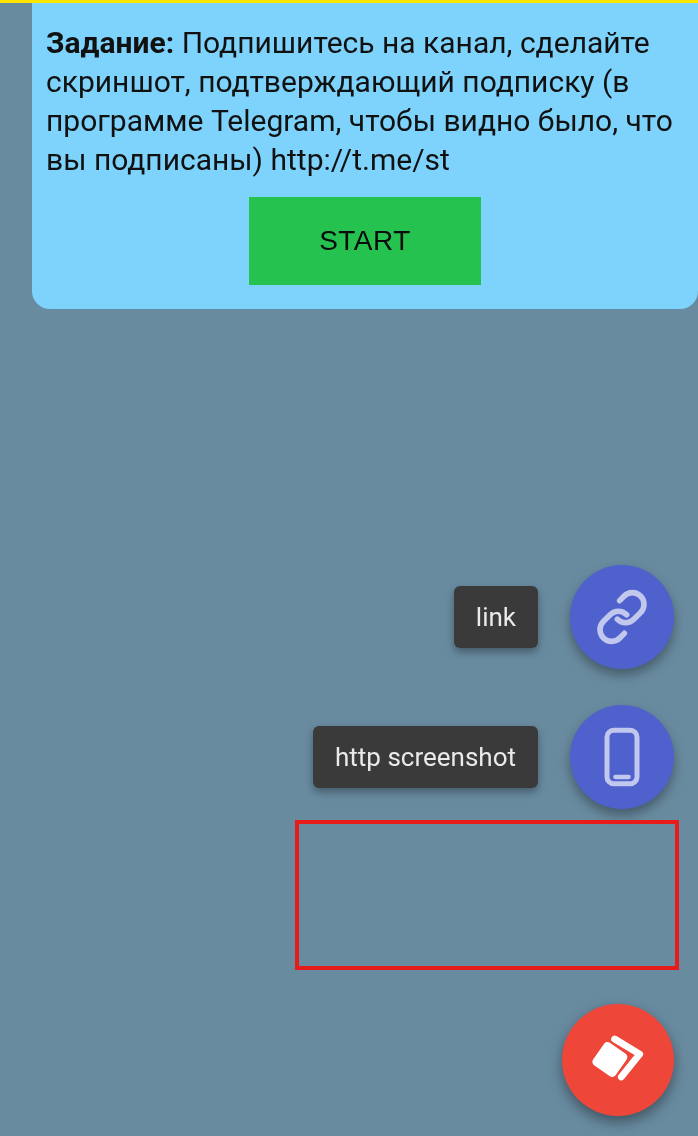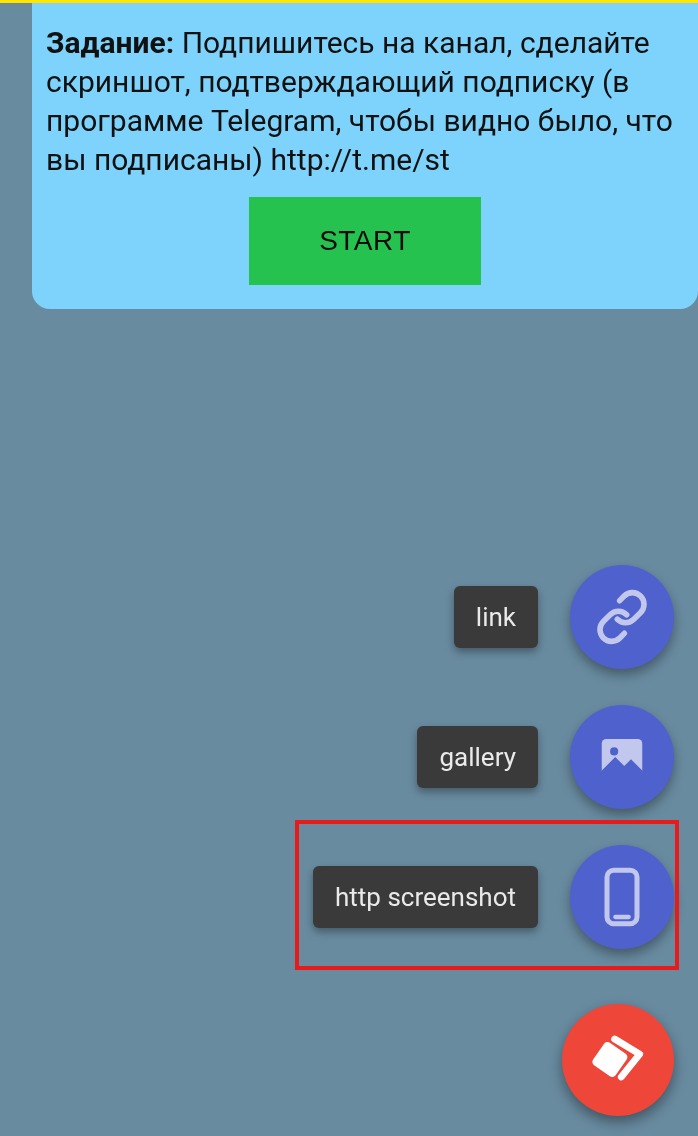--- a/index.html
+++ b/index.html
@@ -120,32 +120,20 @@
     <div class="fab">
       <span>
         <svg width="56" height="56" viewBox="0 0 24 24" fill="none">
           <path d="M10 13a5 5 0 0 0 7.07 0l2.83-2.83a5 5 0 1 0-7.07-7.07L11 5" stroke="#c2c7ee" stroke-width="2.4" stroke-linecap="round"></path>
           <path d="M14 11a5 5 0 0 0-7.07 0l-2.83 2.83a5 5 0 1 0 7.07 7.07L13 19" stroke="#c2c7ee" stroke-width="2.4" stroke-linecap="round"></path>
         </svg>
       </span>
     </div>
   </div>
 
-  <div class="fab-row">
-    <div class="fab-label">gallery</div>
-    <div class="fab">
-      <span>
-        <svg width="54" height="54" viewBox="0 0 24 24">
-          <rect x="3" y="4" width="18" height="16" rx="2" fill="#c2c7ee"></rect>
-          <circle cx="8.5" cy="9.5" r="1.8" fill="#4f61cc"></circle>
-          <path d="M3 18 L9 12 L13 16 L16 13 L21 18 V20 H3 Z" fill="#4f61cc"></path>
-        </svg>
-      </span>
-    </div>
-  </div>
 
   <div class="fab-row">
     <div class="fab-label">http screenshot</div>
     <div class="fab">
       <span>
         <svg width="50" height="60" viewBox="0 0 24 36">
           <rect x="3" y="2" width="18" height="32" rx="4" fill="none" stroke="#c2c7ee" stroke-width="3"></rect>
           <line x1="8" y1="30" x2="16" y2="30" stroke="#c2c7ee" stroke-width="2.6" stroke-linecap="round"></line>
         </svg>
       </span>

